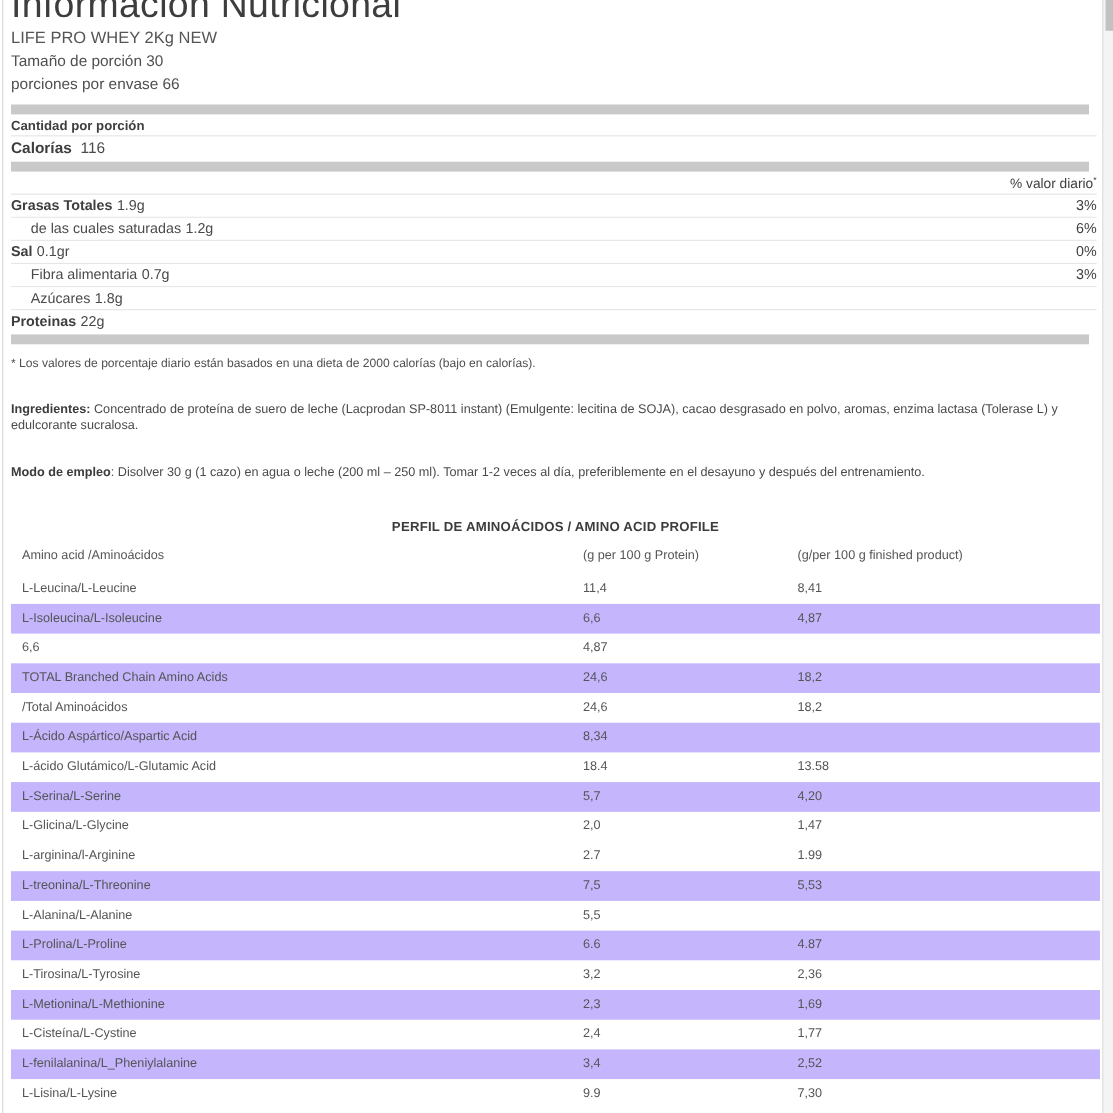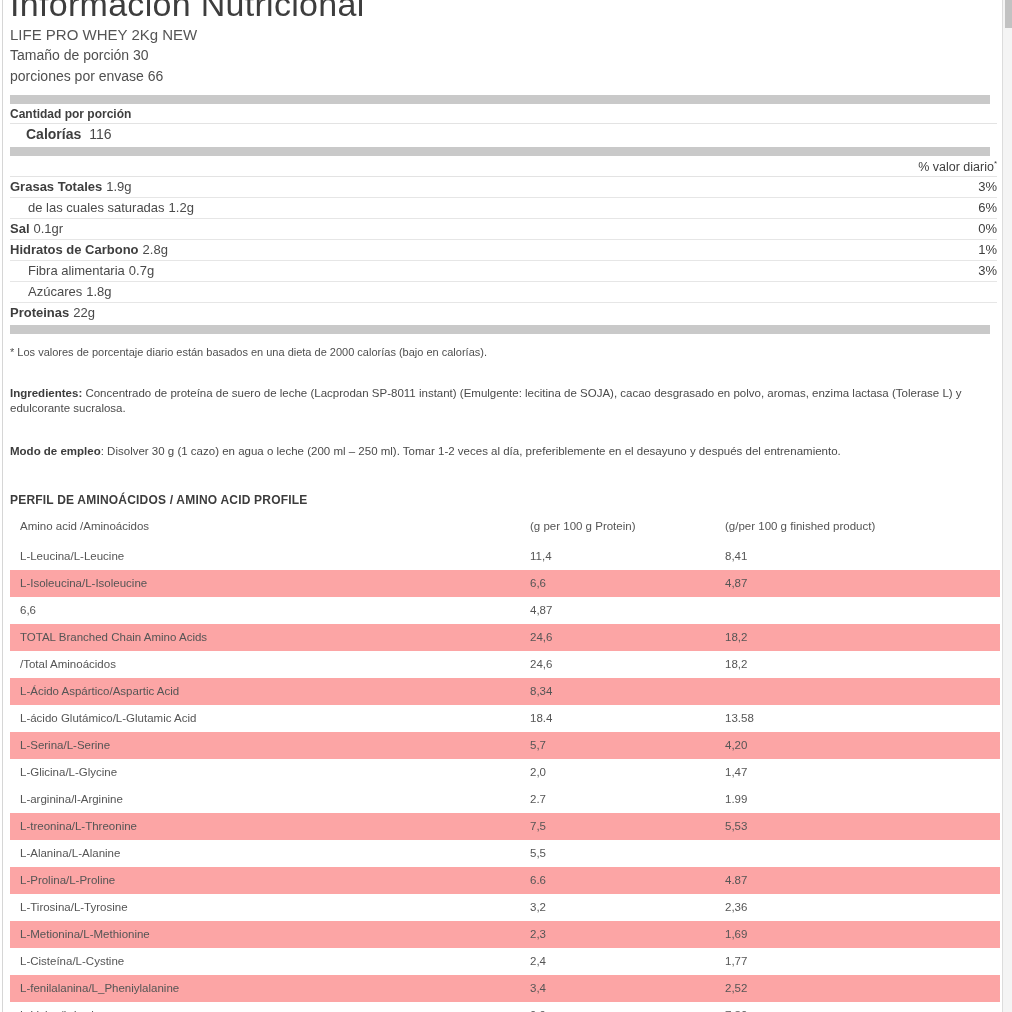--- a/index.html
+++ b/index.html
@@ -29,21 +29,21 @@
   .bar { width:980px; height:9px; background:#c9c9c9; }
   .bar.b1 { margin-top:10px; }
   .bar.b2 { margin-top:2px; }
   .bar.b3 { margin-top:2px; }
   
   .facts { width:987px; }
   .fact-header {
     font-size:12px; font-weight:bold; color:#3e3e3e;
     padding:3px 0 2px; border-bottom:1px solid #e3e3e3;
   }
-  .cal-row { font-size:14px; padding:2px 0 3px;margin-left:16px; }
+  .cal-row { font-size:14px; padding:2px 0 3px; }
   .cal-row .b { font-weight:bold; color:#3e3e3e; }
   .dv-header {
     text-align:right; font-size:12.5px; color:#3e3e3e;
     padding:3px 0 2px; border-bottom:1px solid #e3e3e3;
   }
   .dv-header sup { font-size:8px; }
   .fact-row {
     display:flex; font-size:13px; padding:2px 0 3px;
     border-bottom:1px solid #e6e6e6; align-items:baseline;
   }
@@ -53,32 +53,32 @@
   .fact-row.indent .lbl { padding-left:18px; }
   .fact-row .val { margin-left:4px; }
   .fact-row .pct { margin-left:auto; color:#3e3e3e; }
   
   .footnote { font-size:11px; color:#4f4f4f; margin-top:12px; }
   .para { font-size:11.5px; color:#4a4a4a; margin-top:28px; line-height:15px; width:975px; }
   .para .b { font-weight:bold; color:#3c3c3c; }
   
   .amino-title {
     font-size:12px; font-weight:bold; color:#3c3c3c;
-    margin-top:34px; letter-spacing:0.2px;
+    margin-top:34px; letter-spacing:0.2px;text-align:center;
   }
   .amino-grid { display:grid; grid-template-columns:510px 195px 1fr; }
   .amino-header {
     font-size:11.5px; color:#555; padding:13px 0 11px 10px; width:990px;
   }
   .amino-rows { width:990px; }
   .amino-row {
     height:27px; line-height:27px; font-size:11.5px; color:#555;
     padding-left:10px; width:990px;
   }
-  .amino-row.alt { background:#fca5a5; }
+  .amino-row.alt { background:#c4b5fd; }
   
   .scrollbar {
     position:absolute; top:0; right:0; width:10px; height:1012px;
     background:#f4f4f4; border-left:1px solid #dcdcdc;
   }
   .scrollbar-thumb {
     position:absolute; top:0; left:2px; width:7px; height:28px;
     background:#c2c2c2;
   }
 </style>
@@ -115,25 +115,20 @@
         <div class="fact-row indent">
           <span class="lbl">de las cuales saturadas</span>
           <span class="val">1.2g</span>
           <span class="pct">6%</span>
         </div>
         <div class="fact-row">
           <span class="lbl bold">Sal</span>
           <span class="val">0.1gr</span>
           <span class="pct">0%</span>
         </div>
-        <div class="fact-row">
-          <span class="lbl bold">Hidratos de Carbono</span>
-          <span class="val">2.8g</span>
-          <span class="pct">1%</span>
-        </div>
         <div class="fact-row indent">
           <span class="lbl">Fibra alimentaria</span>
           <span class="val">0.7g</span>
           <span class="pct">3%</span>
         </div>
         <div class="fact-row indent">
           <span class="lbl">Azúcares</span>
           <span class="val">1.8g</span>
           <span class="pct"></span>
         </div>

